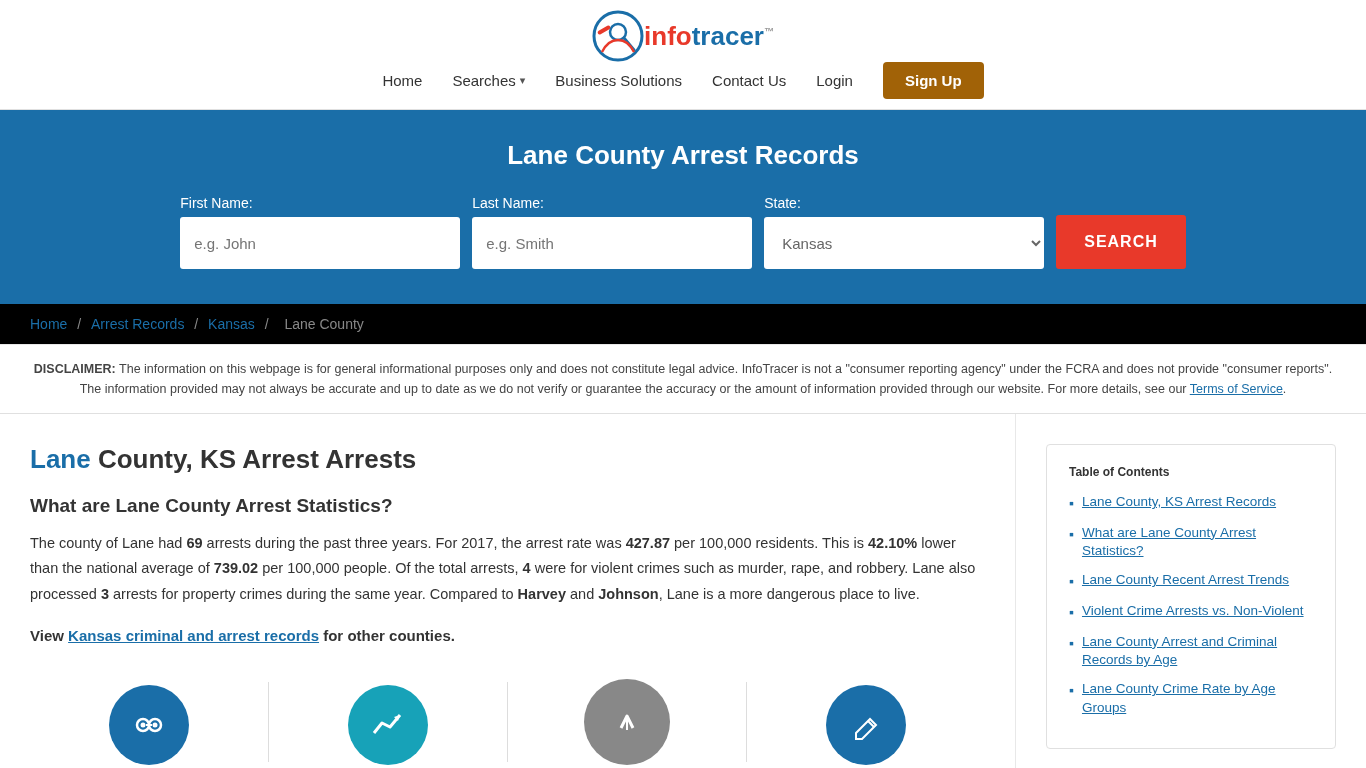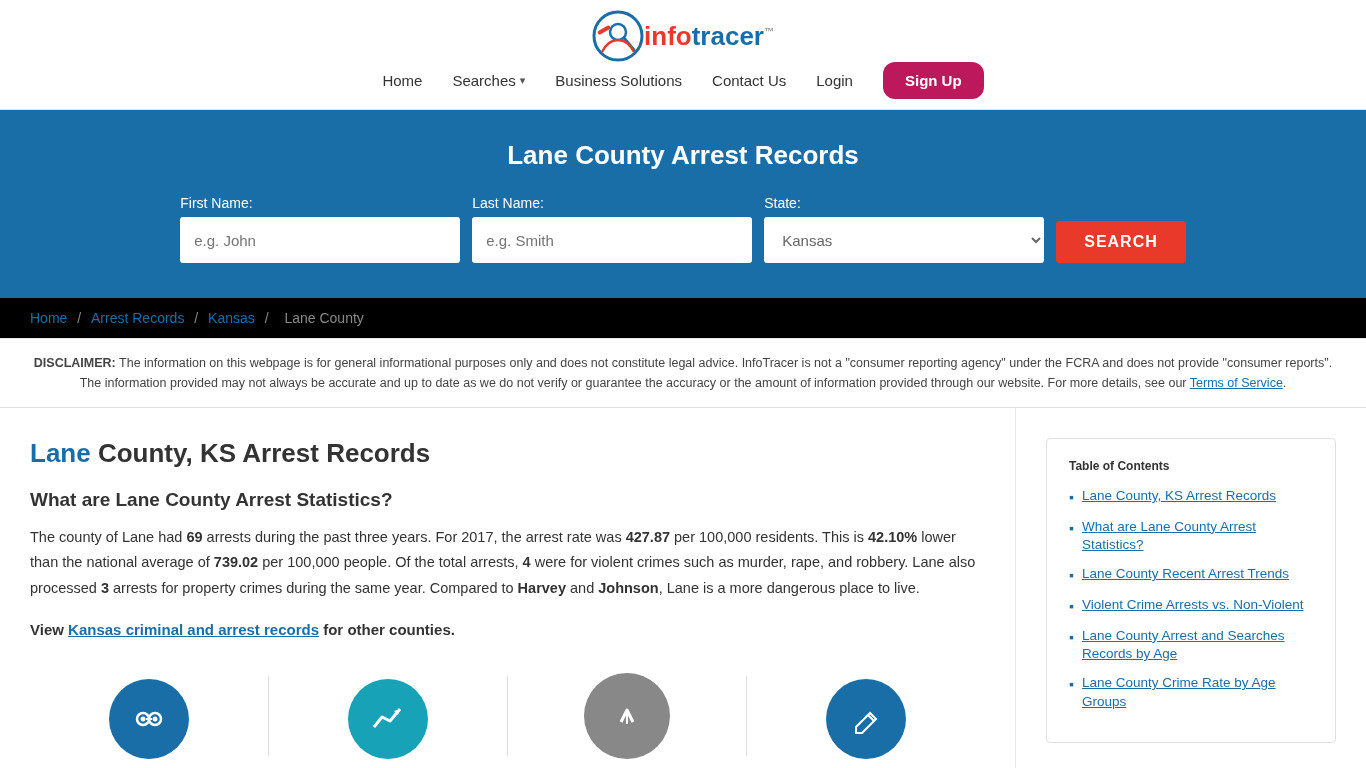--- a/index.html
+++ b/index.html
@@ -35,24 +35,24 @@
       font-size: 11px;
       color: #555;
     }
     .btn-login {
       text-decoration: none;
       color: #333;
       font-size: 15px;
       font-weight: 500;
     }
     .btn-signup {
-      background: #be185d;
+      background: #a16207;
       color: #fff !important;
       padding: 10px 22px;
-      border-radius: 12px;
+      border-radius: 4px;
       text-decoration: none;
       font-size: 15px;
       font-weight: bold;
     }
 
     
     .hero {
       background: #1a6ea8;
       padding: 30px 20px 35px;
       text-align: center;
@@ -75,32 +75,32 @@
       flex-direction: column;
       align-items: flex-start;
     }
     .form-group label {
       font-size: 14px;
       color: #fff;
       margin-bottom: 6px;
       font-weight: 500;
     }
     .form-group input, .form-group select {
-      height: 46px;
+      height: 52px;
       padding: 0 14px;
       border: none;
       border-radius: 3px;
       font-size: 15px;
       color: #666;
       outline: none;
     }
     .form-group input { width: 280px; }
     .form-group select { width: 280px; background: #fff; }
     .btn-search {
-      height: 42px;
+      height: 54px;
       padding: 0 28px;
       background: #e8392a;
       color: #fff;
       border: none;
       border-radius: 3px;
       font-size: 16px;
       font-weight: bold;
       cursor: pointer;
       letter-spacing: 1px;
     }
@@ -353,21 +353,21 @@
 <div class="disclaimer">
   <strong>DISCLAIMER:</strong>
   <span>The information on this webpage is for general informational purposes only and does not constitute legal advice. InfoTracer is not a "consumer reporting agency" under the FCRA and does not provide "consumer reports". The information provided may not always be accurate and up to date as we do not verify or guarantee the accuracy or the amount of information provided through our website. For more details, see our</span>
   <a href="#">Terms of Service</a><span>.</span>
 </div>
 
 <div class="content-wrapper">
 
   <main class="main-content">
     <h2 class="article-title">
-      <span class="highlight">Lane</span><span> County, KS Arrest Records</span>
+      <span class="highlight">Lane</span><span> County, KS Arrest Arrests</span>
     </h2>
 
     <h3 class="section-heading">What are Lane County Arrest Statistics?</h3>
 
     <p class="article-text">
       The county of Lane had <strong>69</strong> arrests during the past three years. For 2017, the arrest rate was <strong>427.87</strong> per 100,000 residents. This is <strong>42.10%</strong> lower than the national average of <strong>739.02</strong> per 100,000 people. Of the total arrests, <strong>4</strong> were for violent crimes such as murder, rape, and robbery. Lane also processed <strong>3</strong> arrests for property crimes during the same year. Compared to <strong>Harvey</strong> and <strong>Johnson</strong>, Lane is a more dangerous place to live.
     </p>
 
     <p class="view-records">
       <span>View </span><a href="#">Kansas criminal and arrest records</a><span> for other counties.</span>
@@ -428,21 +428,21 @@
           <li>
             <a href="#">What are Lane County Arrest Statistics?</a>
           </li>
           <li>
             <a href="#">Lane County Recent Arrest Trends</a>
           </li>
           <li>
             <a href="#">Violent Crime Arrests vs. Non-Violent</a>
           </li>
           <li>
-            <a href="#">Lane County Arrest and Searches Records by Age</a>
+            <a href="#">Lane County Arrest and Criminal Records by Age</a>
           </li>
           <li>
             <a href="#">Lane County Crime Rate by Age Groups</a>
           </li>
         </ul>
     </div>
   </aside>
 
 </div>
 

